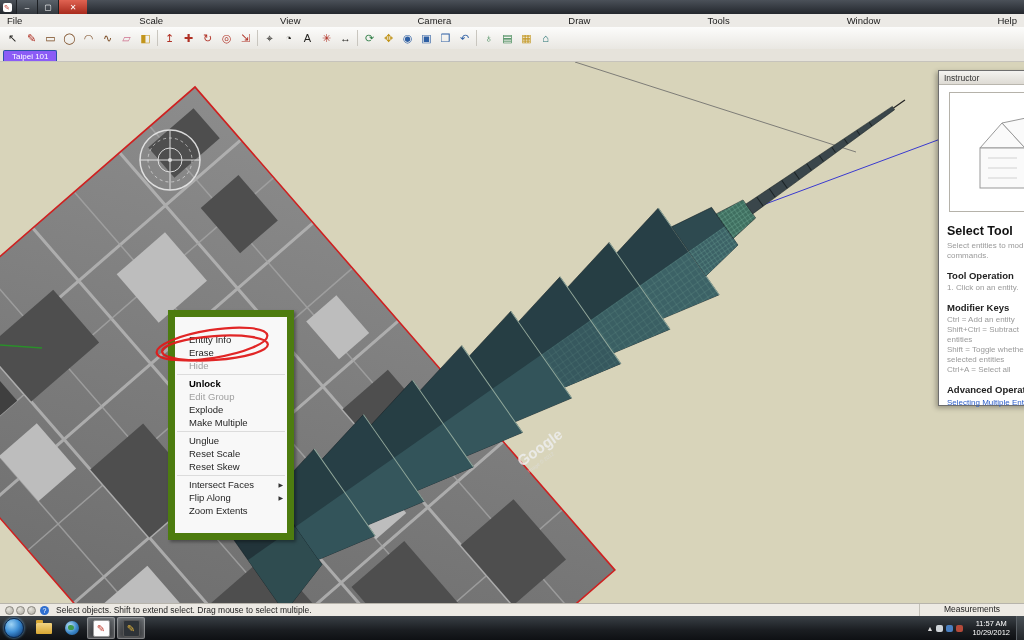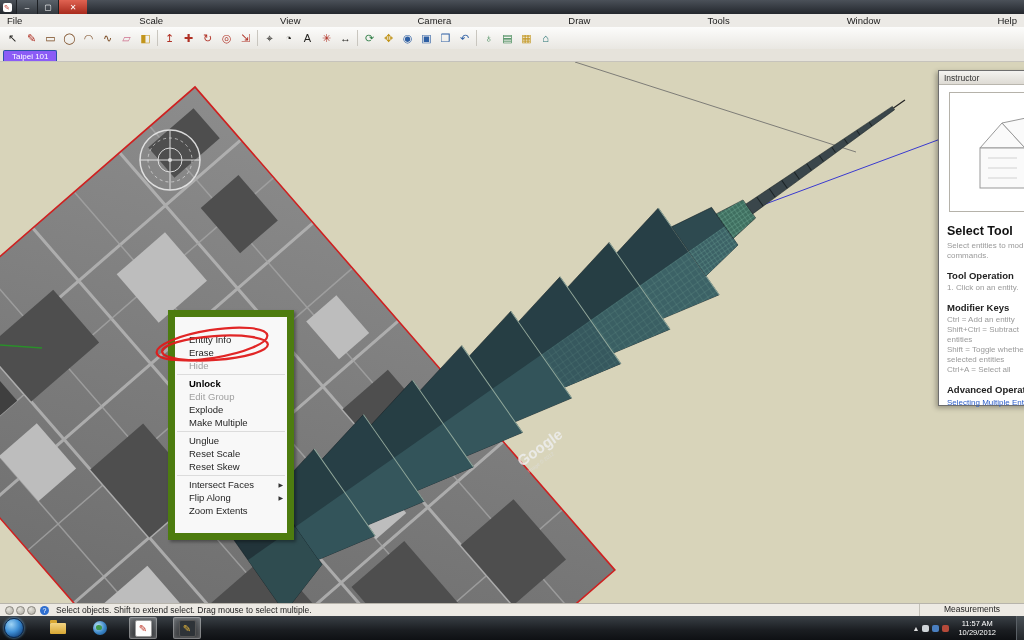--- a/index.html
+++ b/index.html
@@ -91,21 +91,21 @@
     color:#fff;font-size:7px;display:flex;align-items:center;justify-content:center;
     flex:0 0 auto;}
   .sb-msg{margin-left:6px;flex:1;white-space:nowrap;overflow:hidden;}
   .sb-meas{display:flex;align-items:center;gap:4px;padding:0 8px;height:100%;
     border-left:1px solid #c4c1b9;flex-direction:column;}
   .sb-meas-box{width:86px;height:9px;background:#f6f5f1;border:1px solid #b7b4ac;}
 
   
   .taskbar{position:absolute;top:616px;left:0;right:0;height:24px;
     background:linear-gradient(#3a4046,#1a1d21 60%,#0e1013);display:flex;
-    align-items:center;z-index:10;gap:14px;}
+    align-items:center;z-index:10;}
   .start-orb{width:18px;height:18px;border-radius:50%;margin:0 6px 0 4px;
     background:radial-gradient(circle at 35% 30%,#9fd4f5,#3e8fd6 45%,#174a86 80%);
     border:1px solid #0c2b52;box-shadow:0 0 3px #6db3e8;flex:0 0 auto;}
   .tb-ic{width:26px;height:20px;margin:0 1px;display:flex;align-items:center;
     justify-content:center;border-radius:2px;flex:0 0 auto;}
   .tb-ic.active{background:rgba(255,255,255,.18);border:1px solid rgba(255,255,255,.35);
     box-shadow:inset 0 0 4px rgba(255,255,255,.25);}
   .ic-folder{width:16px;height:11px;background:linear-gradient(#f3d483,#d8a733);
     border-radius:1px;position:relative;}
   .ic-folder::before{content:"";position:absolute;top:-3px;left:0;width:7px;height:3px;

